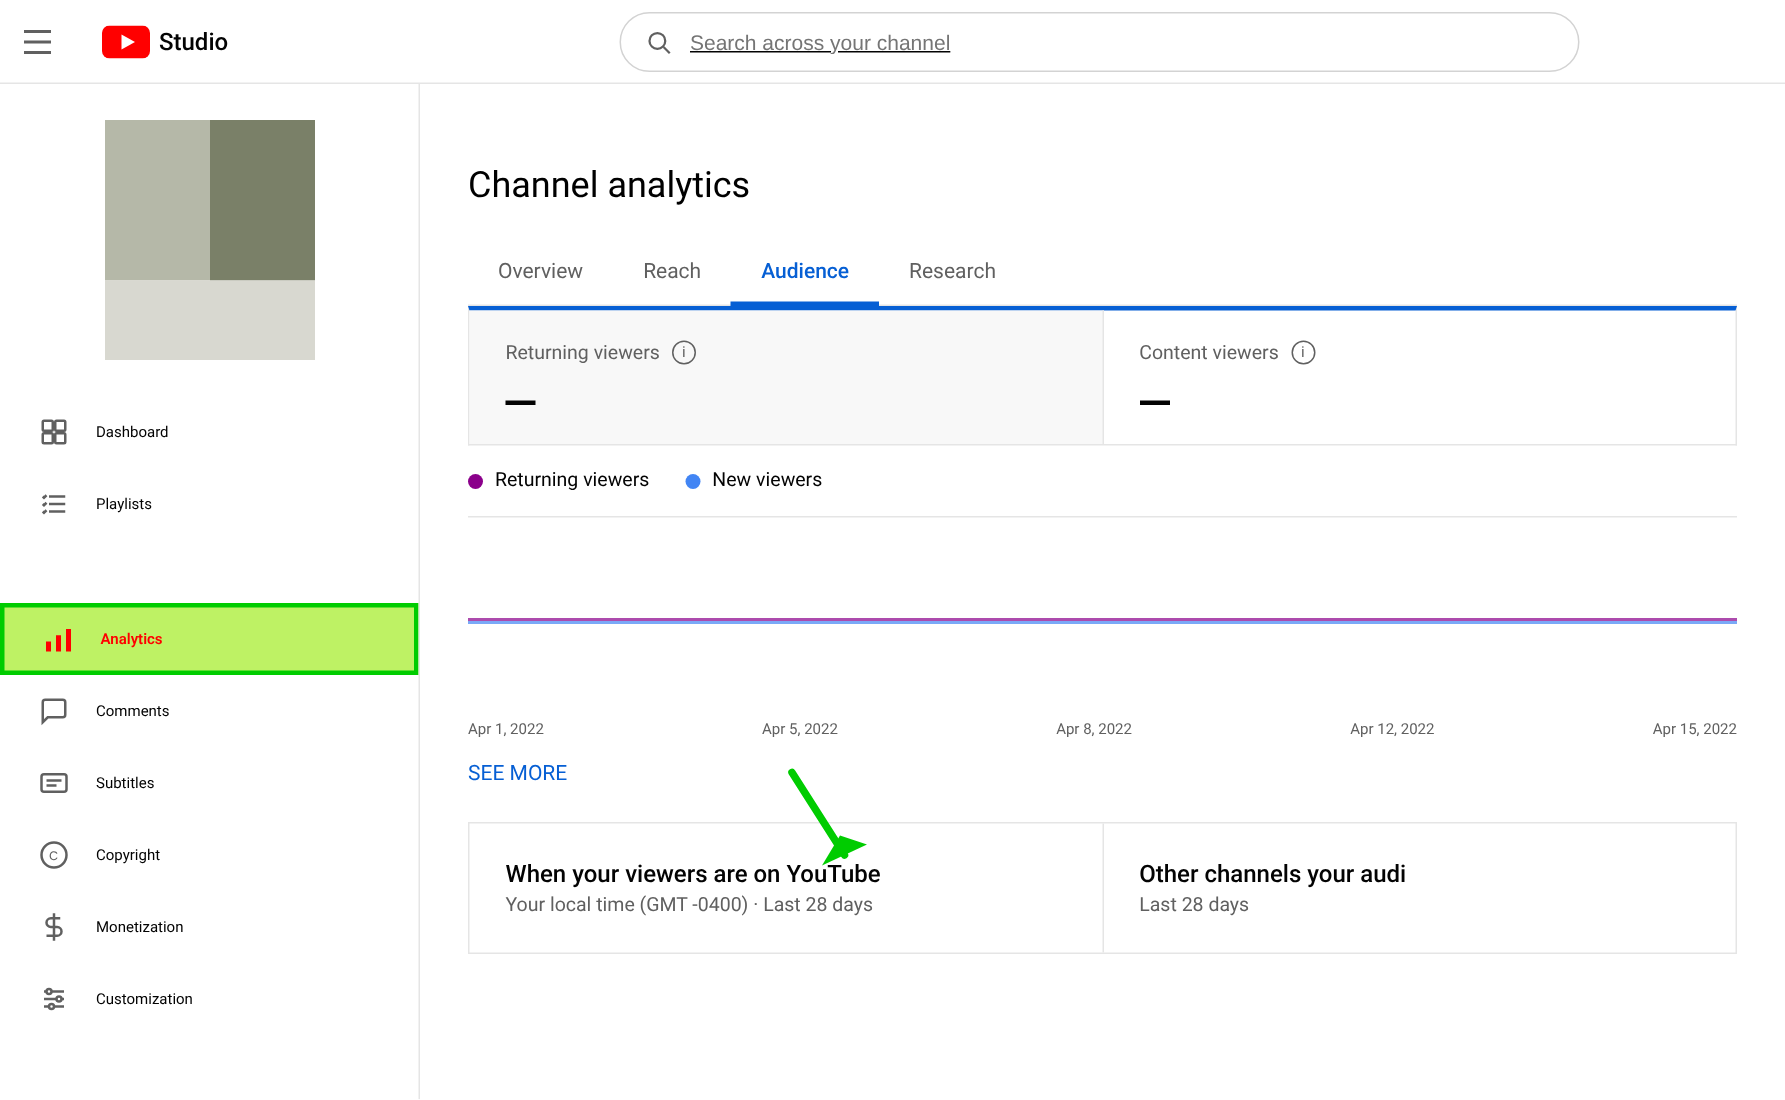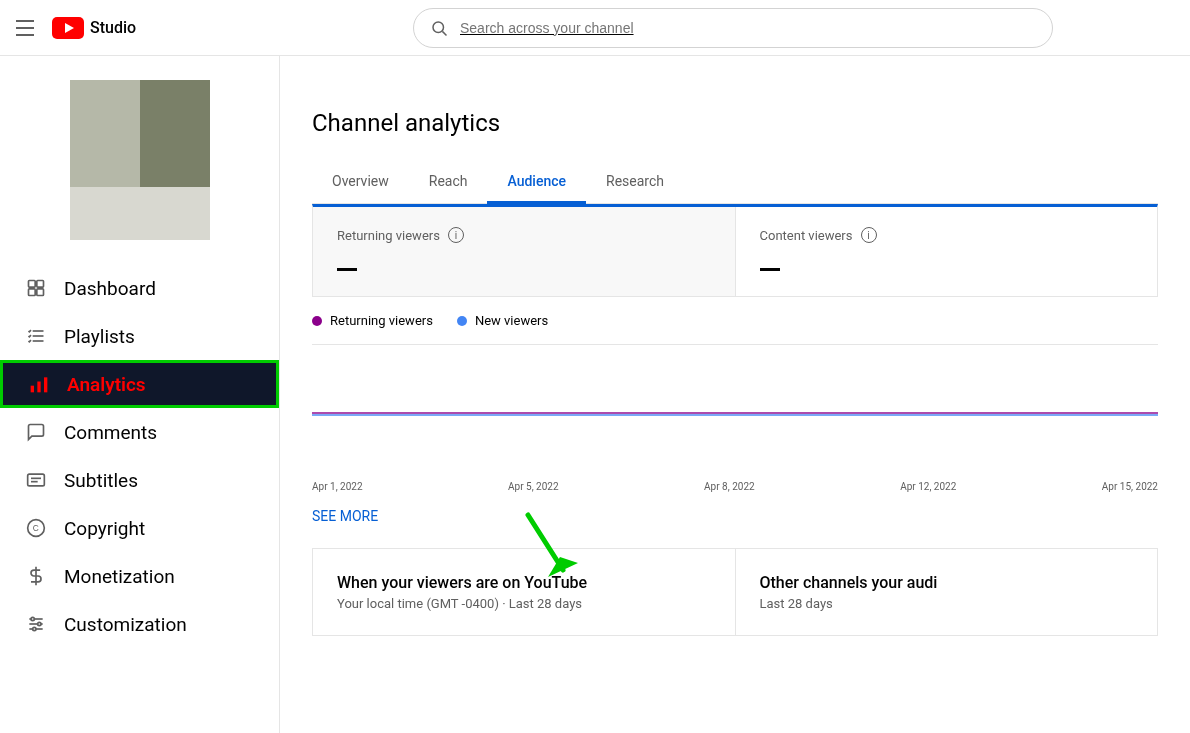--- a/index.html
+++ b/index.html
@@ -12,21 +12,21 @@
       height: 56px;
       padding: 0 16px;
       border-bottom: 1px solid #e5e5e5;
       background: #fff;
       flex-shrink: 0;
       gap: 16px;
     }
     .header-left {
       display: flex;
       align-items: center;
-      gap: 12px;
+      gap: 28px;
       width: 260px;
     }
     .hamburger-icon {
       width: 24px;
       height: 24px;
       display: flex;
       flex-direction: column;
       justify-content: center;
       gap: 5px;
       cursor: pointer;
@@ -116,36 +116,37 @@
       display: flex;
       align-items: center;
       gap: 16px;
       padding: 0 24px;
       height: 48px;
       cursor: pointer;
       border-radius: 0;
       transition: background 0.1s;
     }
     .sidebar-item.active {
-      background: #0f172a;
+      background: #bef264;
       color: #ff0000;
+      margin-top: 42px;
     }
     .sidebar-item.active .sidebar-item-label { color: #ff0000; font-weight: 600; }
     .sidebar-item-icon {
       width: 24px;
       height: 24px;
       display: flex;
       align-items: center;
       justify-content: center;
       flex-shrink: 0;
       color: #606060;
     }
     .sidebar-item.active .sidebar-item-icon { color: #ff0000; }
     .sidebar-item-label {
-      font-size: 19px;
+      font-size: 10px;
       color: #030303;
     }
 
     
     .analytics-highlight {
       border: 3px solid #00cc00;
       background: #fff;
       margin: 0;
     }
 

